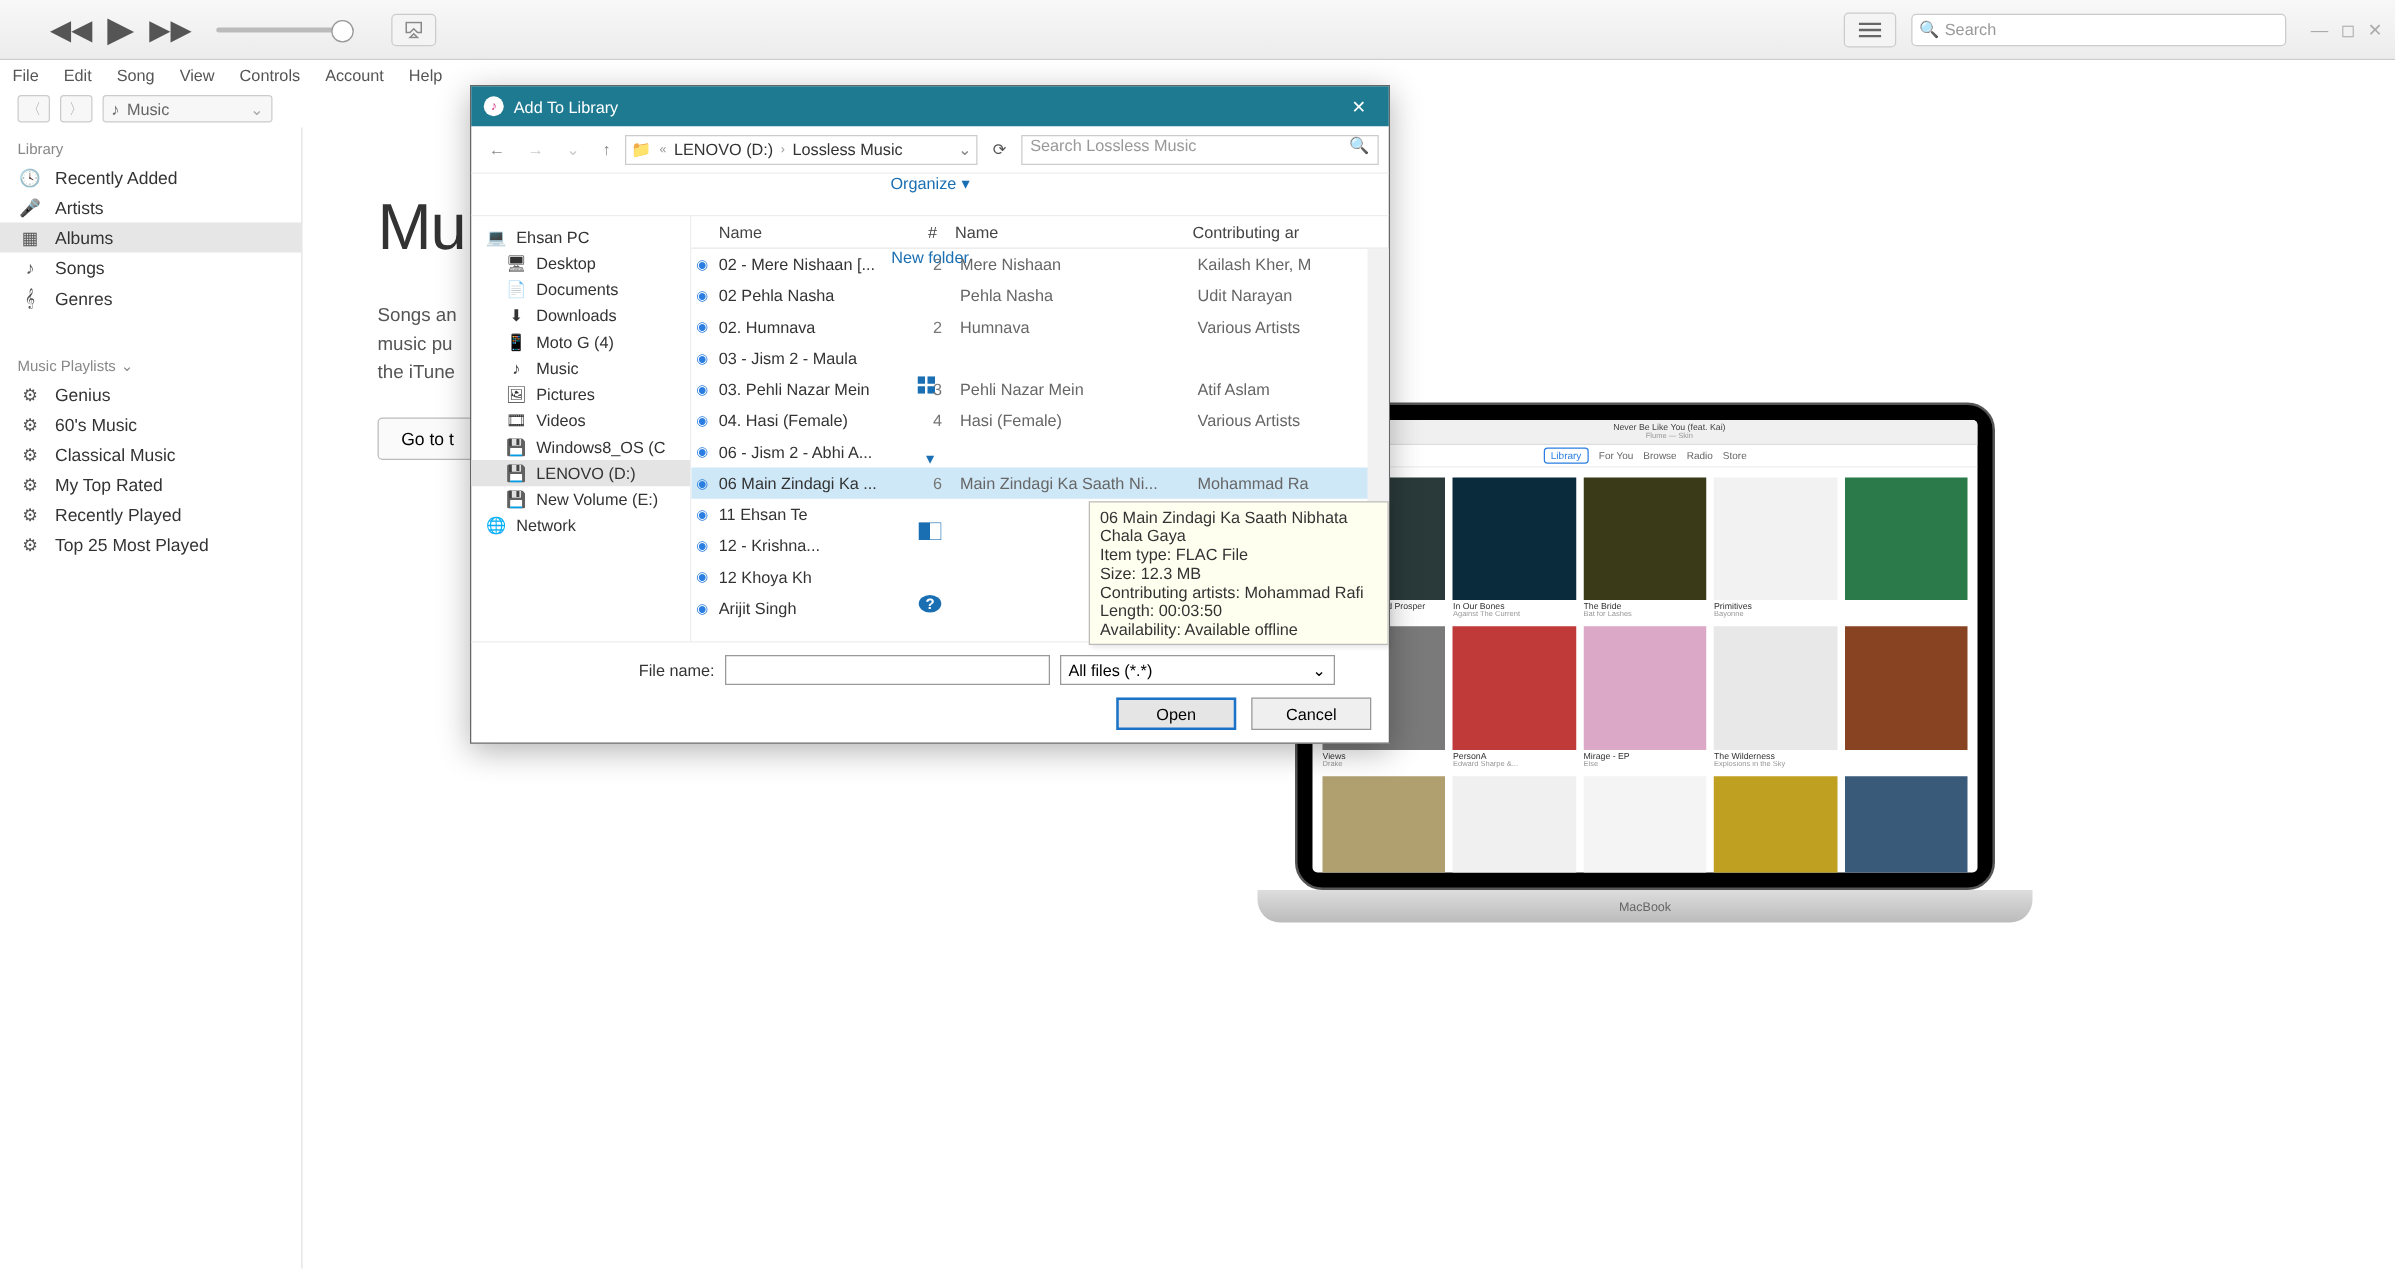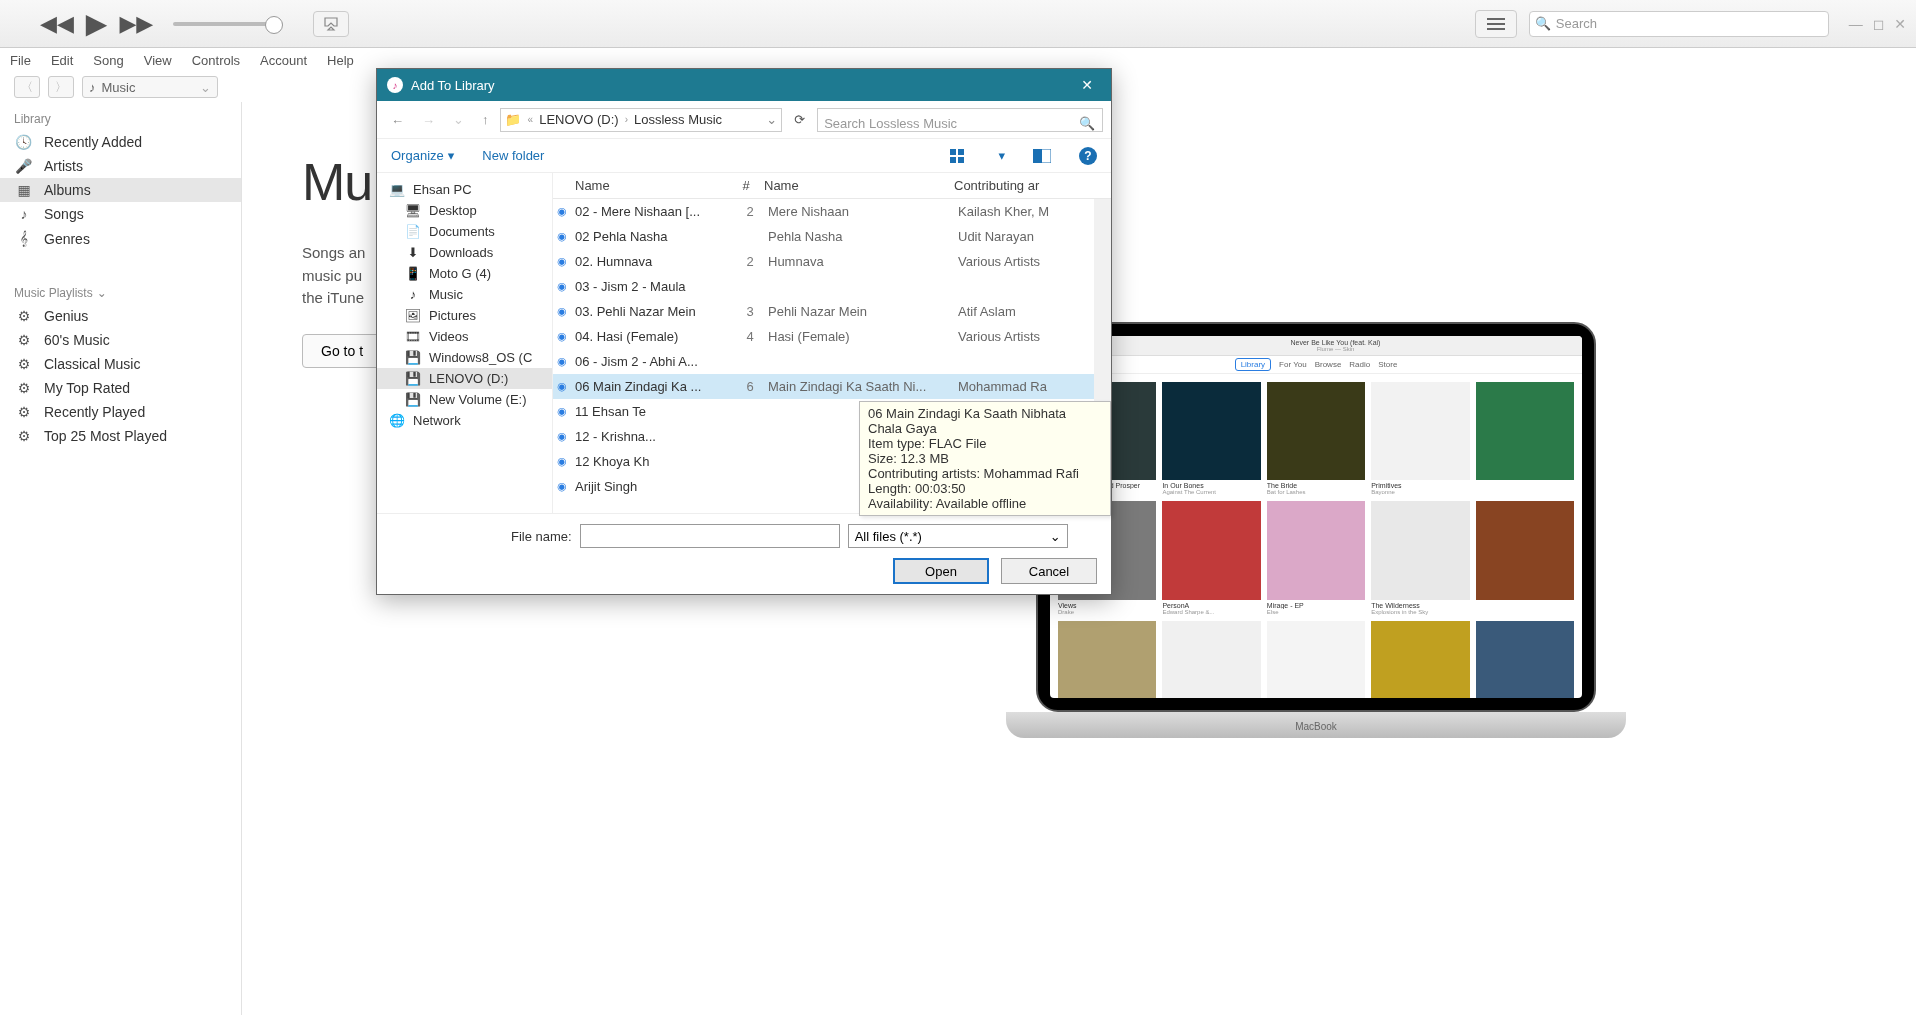--- a/index.html
+++ b/index.html
@@ -59,22 +59,22 @@
 .dialog { position: absolute; left: 376px; top: 68px; width: 736px; background: #fff; border: 1px solid #666; box-shadow: 0 6px 24px rgba(0,0,0,0.3); font-size: 13px; }
 .dlg-title { height: 32px; background: #1e7a91; color: #fff; display: flex; align-items: center; padding: 0 10px; gap: 8px; }
 .dlg-close { margin-left: auto; color: #fff; cursor: pointer; font-size: 14px; padding: 2px 8px; }
 .dlg-path { height: 38px; display: flex; align-items: center; padding: 0 8px; gap: 6px; border-bottom: 1px solid #eee; }
 .path-arrow { color: #888; padding: 2px 6px; cursor: pointer; }
 .path-arrow.disabled { color: #ccc; }
 .bread { display: flex; align-items: center; border: 1px solid #ccc; height: 24px; flex: 1; max-width: 310px; padding: 0 4px; gap: 6px; }
 .bread .seg { color: #333; cursor: pointer; }
 .bread .sep { color: #999; font-size: 10px; }
 .refresh { color: #555; padding: 0 6px; }
-.dlg-search { flex: 1; height: 24px; border: 1px solid #ccc; padding: 0 6px; display: flex; align-items: flex-end; justify-content: space-between; color: #999; }
-.dlg-toolbar { height: 34px; display: flex; align-items: center; padding: 0 14px; gap: 28px; border-bottom: 1px solid #eee; }
+.dlg-search { flex: 1; height: 24px; border: 1px solid #ccc; padding: 0 6px; display: flex; align-items: flex-start; justify-content: space-between; color: #999; }
+.dlg-toolbar { height: 34px; display: flex; align-items: center; padding: 0 14px; gap: 44px; border-bottom: 1px solid #eee; flex-direction: column; }
 .organize { color: #1a6fb3; display: flex; align-items: center; gap: 4px; }
 .newfolder { color: #1a6fb3; }
 .dlg-toolbar .spacer { flex: 1; }
 .view-icon { color: #1a6fb3; cursor: pointer; }
 .help-icon { width: 18px; height: 18px; border-radius: 50%; background: #1a6fb3; color: #fff; display: flex; align-items: center; justify-content: center; font-size: 12px; font-weight: bold; }
 
 .dlg-body { display: flex; height: 340px; }
 .tree { width: 176px; border-right: 1px solid #eee; overflow-y: auto; padding: 6px 0; }
 .tree-item { display: flex; align-items: center; gap: 8px; padding: 3px 12px; cursor: pointer; font-size: 13px; color: #333; }
 .tree-item.sel { background: #e4e4e4; }
@@ -89,21 +89,21 @@
 .file-list { flex: 1; overflow: hidden; }
 .file-row { display: flex; align-items: center; height: 25px; padding-left: 4px; font-size: 13px; color: #333; cursor: pointer; }
 .file-row.sel { background: #cfe8f7; }
 .file-row .fic { width: 18px; color: #2a7de1; font-size: 11px; }
 .file-row .fn { width: 157px; white-space: nowrap; overflow: hidden; text-overflow: ellipsis; }
 .file-row .fnum { width: 36px; text-align: center; color: #777; }
 .file-row .ftitle { width: 190px; white-space: nowrap; overflow: hidden; text-overflow: ellipsis; color: #666; }
 .file-row .fartist { flex: 1; white-space: nowrap; overflow: hidden; text-overflow: ellipsis; color: #666; padding-right: 10px; }
 .file-scrollbar { width: 17px; background: #f1f1f1; position: absolute; right: 0; top: 26px; bottom: 0; }
 
-.tooltip { position: absolute; left: 306px; top: 228px; background: #fffff0; border: 1px solid #bbb; padding: 4px 8px; font-size: 13px; color: #333; box-shadow: 2px 2px 4px rgba(0,0,0,0.1); z-index: 5; }
+.tooltip { position: absolute; left: 318px; top: 228px; background: #fffff0; border: 1px solid #bbb; padding: 4px 8px; font-size: 13px; color: #333; box-shadow: 2px 2px 4px rgba(0,0,0,0.1); z-index: 5; }
 
 .dlg-bottom { border-top: 1px solid #eee; padding: 10px 14px; }
 .fn-row { display: flex; align-items: center; gap: 8px; margin-bottom: 10px; }
 .fn-row label { font-size: 13px; color: #333; margin-left: 120px; }
 .fn-input { flex: 1; max-width: 260px; height: 24px; border: 1px solid #999; padding: 0 4px; }
 .filter-sel { width: 220px; height: 24px; border: 1px solid #999; background: #fff; padding: 0 6px; display: flex; align-items: center; justify-content: space-between; }
 .btn-row { display: flex; justify-content: flex-end; gap: 12px; }
 .dlg-btn { width: 96px; height: 26px; border: 1px solid #999; background: #efefef; cursor: pointer; font-size: 13px; }
 .dlg-btn.primary { border: 2px solid #1a73c9; background: #e5e5e5; }
 

